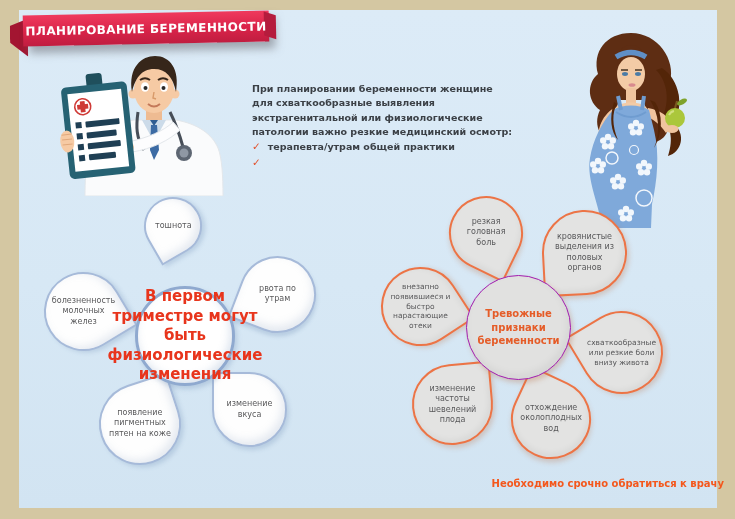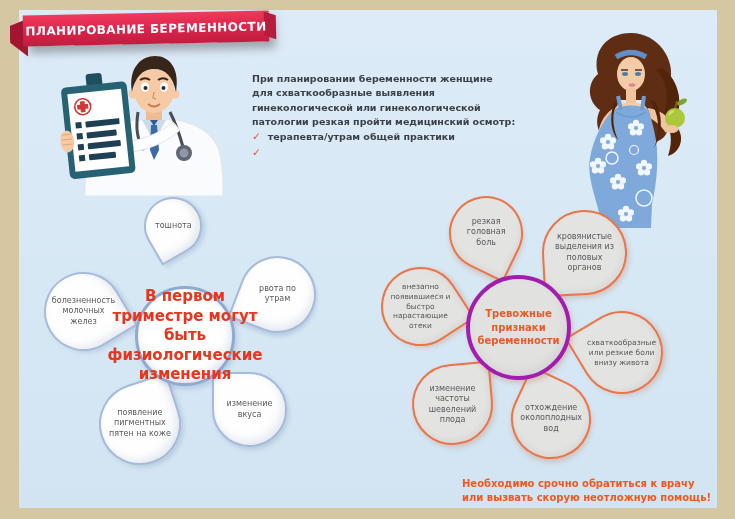--- a/index.html
+++ b/index.html
@@ -27,21 +27,21 @@
     color:#fff;font-weight:bold;font-size:12px;letter-spacing:.4px;
     box-shadow:6px 7px 9px rgba(110,112,118,.55);
     white-space:nowrap;
   }
   .ribbon:after{
     content:"";position:absolute;right:-7px;top:3px;width:12px;height:24px;
     background:#b51c3d;transform:skewY(18deg);z-index:-1;
   }
   
   .intro{
-    position:absolute;left:252px;top:72px;width:330px;z-index:3;
+    position:absolute;left:252px;top:82px;width:330px;z-index:3;
     color:#3b4046;font-size:9.5px;font-weight:bold;line-height:1.5;
   }
   .intro .line{white-space:nowrap;}
   .chk-row{display:flex;align-items:baseline;gap:7px;white-space:nowrap;}
   .chk{color:#e2512c;font-size:10.5px;}
   
   .bub{
     position:absolute;display:flex;align-items:center;justify-content:center;
     text-align:center;color:#58585a;font-size:8px;line-height:1.3;
     box-sizing:border-box;padding:5px;z-index:4;
@@ -63,40 +63,40 @@
     position:absolute;border-radius:50%;display:flex;align-items:center;justify-content:center;
     text-align:center;font-weight:bold;box-sizing:border-box;z-index:5;padding:8px;
   }
   .center-l{
     left:135px;top:286px;width:100px;height:100px;
     background:#fff;border:3px solid #8fa9cf;color:#e8351c;font-size:15px;line-height:1.3;
     box-shadow:inset -2px -4px 8px rgba(140,165,200,.3),2px 3px 5px rgba(120,150,185,.35);
   }
   .center-r{
     left:466px;top:275px;width:105px;height:105px;
-    background:#e1e1e0;border:4px solid #a21caf;color:#e55c28;font-size:10px;line-height:1.35;
+    background:#e1e1e0;border:1px solid #a21caf;color:#e55c28;font-size:10px;line-height:1.35;
     box-shadow:inset -2px -4px 8px rgba(0,0,0,.06),2px 3px 5px rgba(190,120,80,.35);
   }
   
   .l1{left:144px;top:197px;width:58px;height:58px;transform:rotate(-30deg);}
   .l2{left:239px;top:256px;width:77px;height:77px;transform:rotate(21deg);}
   .l3{left:44px;top:272px;width:79px;height:79px;transform:rotate(-31deg);}
   .l4{left:99px;top:383px;width:82px;height:82px;transform:rotate(-18deg);}
   .l5{left:212px;top:372px;width:75px;height:75px;}
   
   .r1{left:449px;top:196px;width:74px;height:74px;transform:rotate(26deg);}
   .r2{left:542px;top:210px;width:85px;height:85px;transform:rotate(-3deg);}
   .r3{left:381px;top:267px;width:79px;height:79px;transform:rotate(-33deg);font-size:7.5px;}
   .r4{left:580px;top:311px;width:83px;height:83px;transform:rotate(-31deg);font-size:7.5px;}
   .r5{left:412px;top:364px;width:81px;height:81px;transform:rotate(-5deg);}
   .r6{left:511px;top:379px;width:80px;height:80px;transform:rotate(25deg);}
   
   .warning{
     position:absolute;left:462px;top:477px;width:262px;z-index:6;
-    text-align:left;color:#f4571c;font-weight:bold;font-size:10px;line-height:1.35;
+    text-align:right;color:#f4571c;font-weight:bold;font-size:10px;line-height:1.35;
   }
   .warning div{white-space:nowrap;}
   
   .doctor{position:absolute;left:30px;top:54px;z-index:3;}
   .woman{position:absolute;left:556px;top:30px;z-index:3;}
 </style>
 </head>
 <body>
 
 <div>
@@ -160,22 +160,22 @@
           <rect x="21" y="75" width="27" height="6" rx="1"></rect>
       </g>
       <ellipse cx="1" cy="60" rx="7" ry="11" fill="#f6caa4"></ellipse>
       <path d="M-4,53 L6,53 M-4,58 L6,58 M-4,63 L6,63" stroke="#e0a87c" stroke-width="1"></path>
     </g>
   </svg>
 
   <div class="intro">
     <div class="line">При планировании беременности женщине</div>
     <div class="line">для схваткообразные выявления</div>
-    <div class="line">гинекологической или гинекологической</div>
-    <div class="line">патологии резкая пройти медицинский осмотр:</div>
+    <div class="line">экстрагенитальной или физиологические</div>
+    <div class="line">патологии важно резкие медицинский осмотр:</div>
     <div class="chk-row">
       <span class="chk">✓</span>
       <span>терапевта/утрам общей практики</span>
     </div>
     <div class="chk-row">
       <span class="chk">✓</span>
     </div>
   </div>
 
   <svg class="woman" width="150" height="198" viewBox="0 0 150 198">
@@ -277,15 +277,14 @@
     <div class="bub bub-or tail-tr r5">
       <span style="transform:rotate(5deg)">изменение частоты шевелений плода</span>
     </div>
     <div class="bub bub-or tail-tl r6">
       <span style="transform:rotate(-25deg)">отхождение околоплодных вод</span>
     </div>
   </div>
 
   <div class="warning">
     <div>Необходимо срочно обратиться к врачу</div>
-    <div>или вызвать скорую неотложную помощь!</div>
   </div>
 </div>
 
 </body></html>

